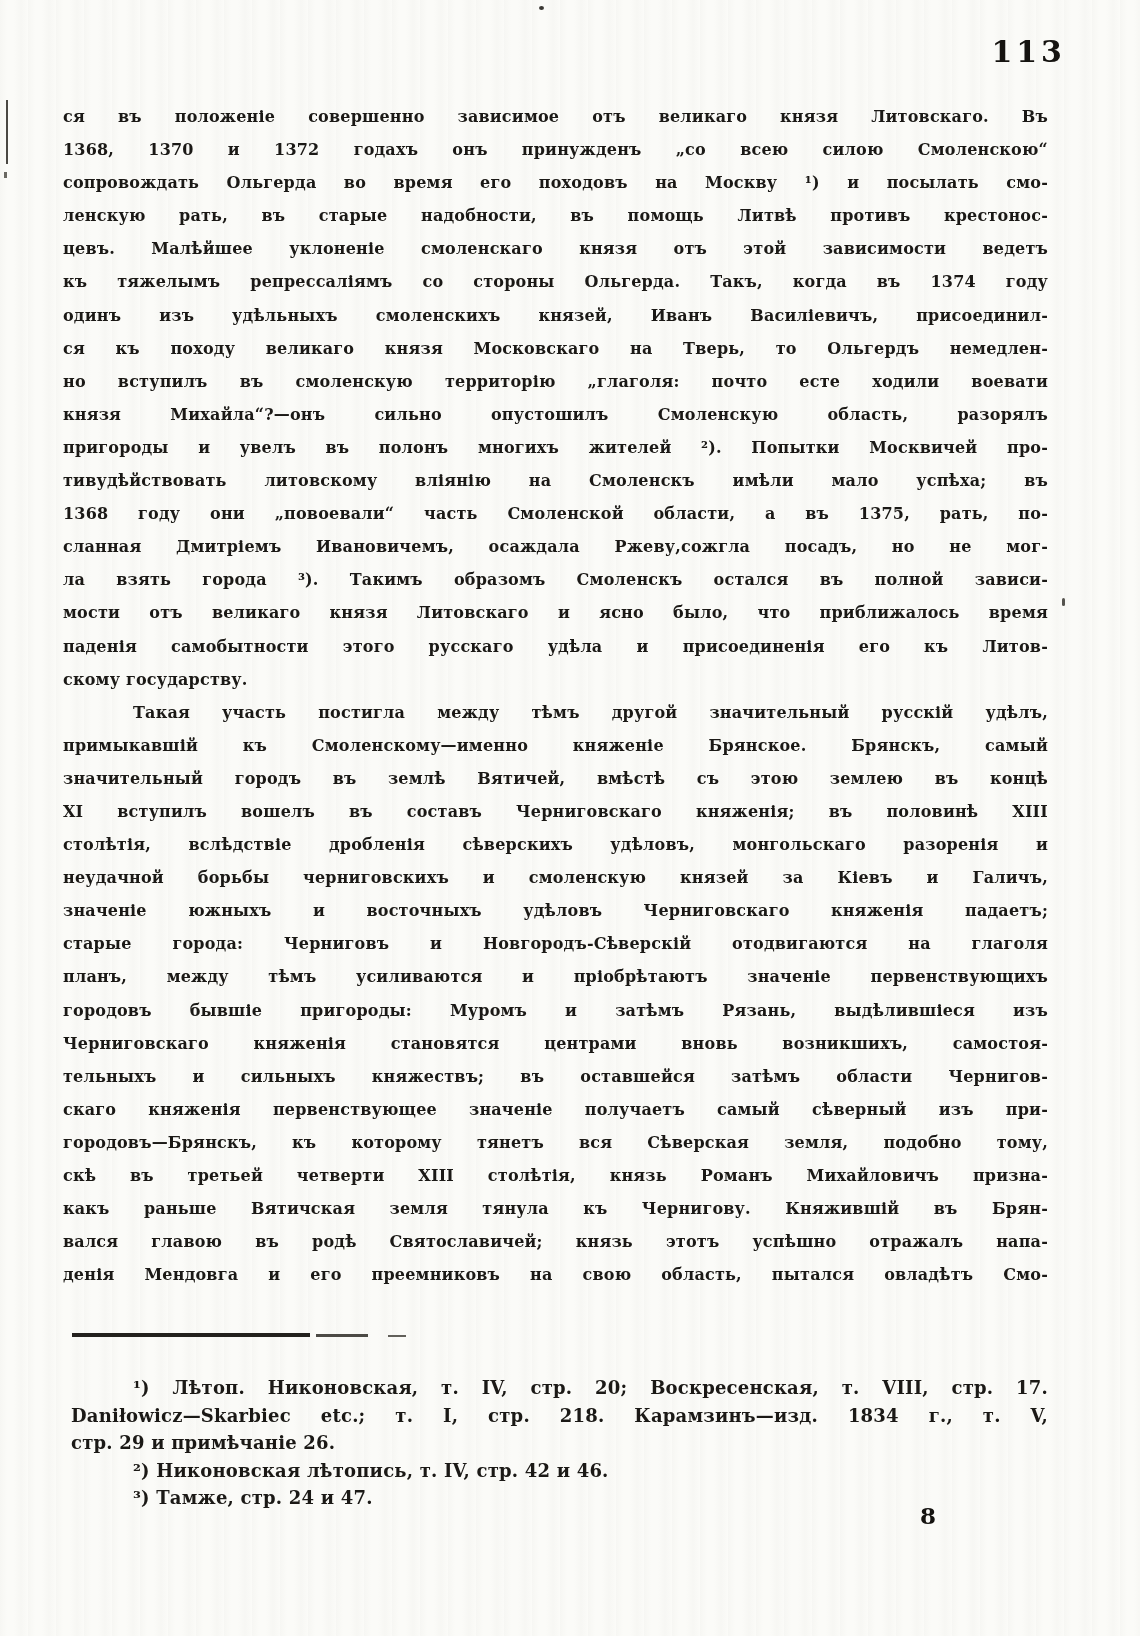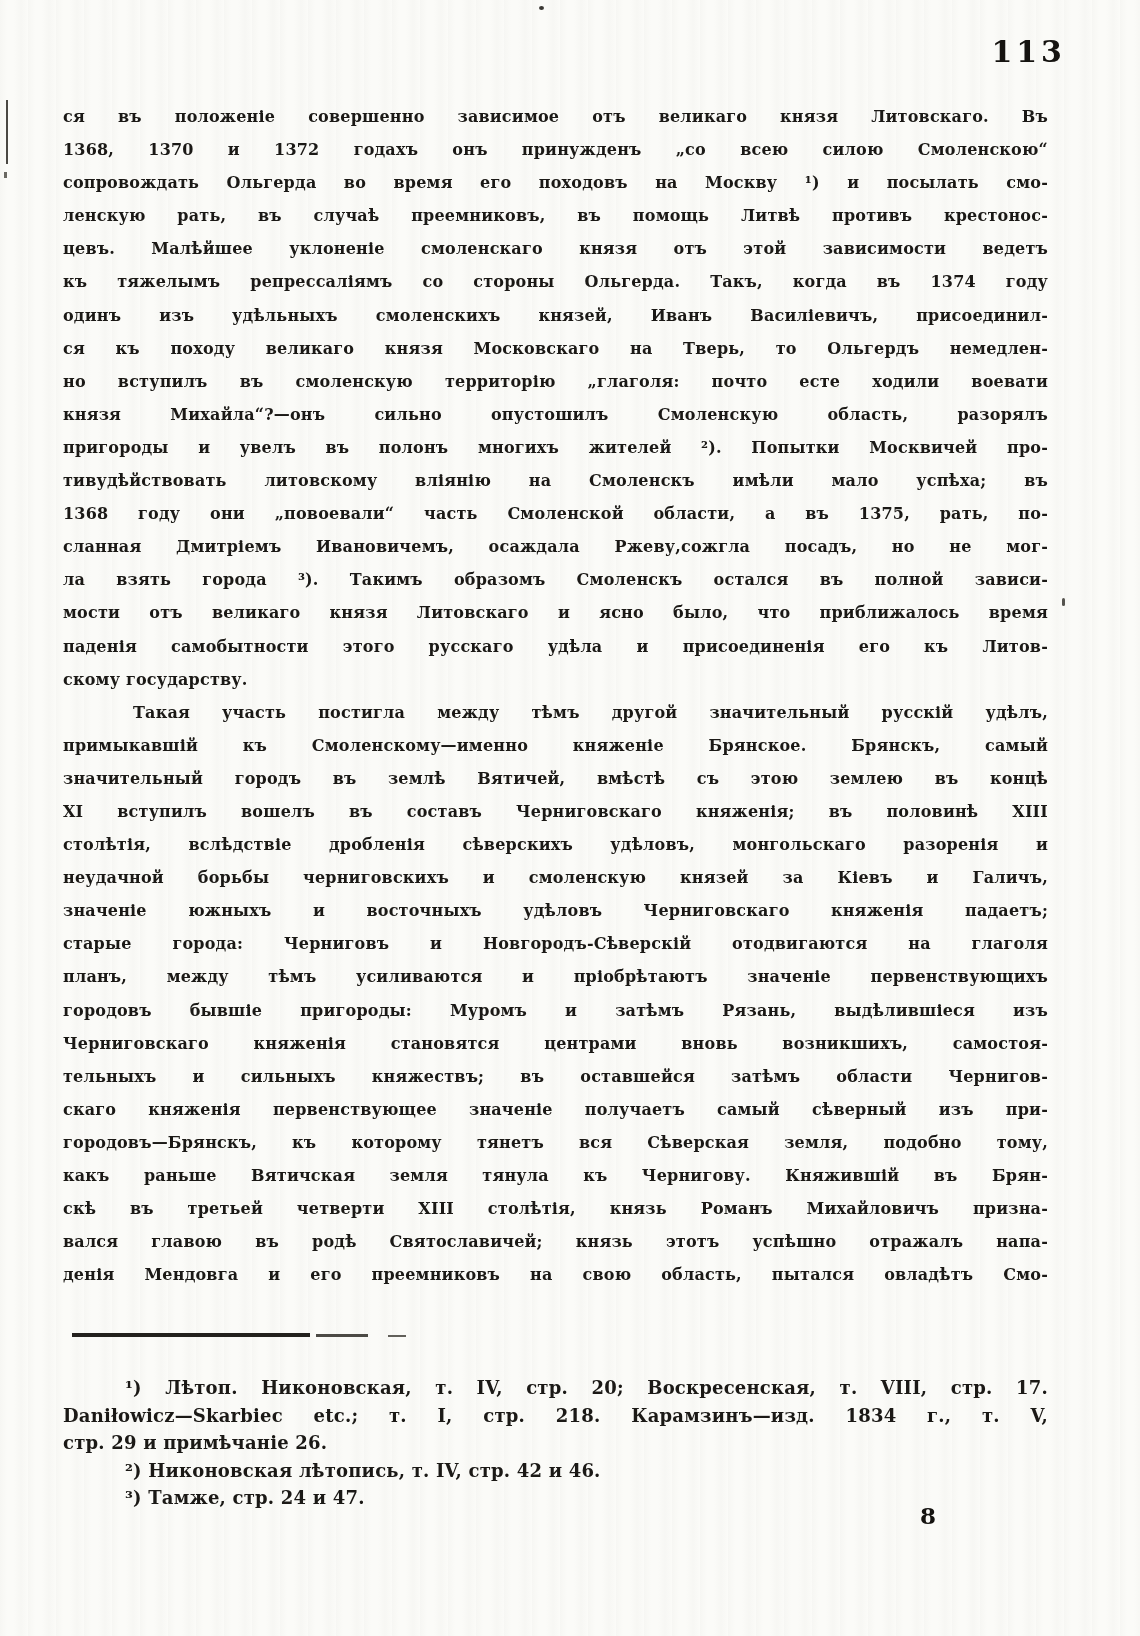--- a/index.html
+++ b/index.html
@@ -129,20 +129,21 @@
   }
   .fline {
     height: 27.5px;
     line-height: 27.5px;
     font-size: 18px;
     font-weight: bold;
     letter-spacing: 0.2px;
     overflow: hidden;
     text-align: left;
     text-align-last: left;
+    margin-left: 8px;
   }
   .fline.f-indent {
     text-indent: 62px;
   }
   .fline.f-stretch {
     text-align: justify;
     text-align-last: justify;
     text-justify: inter-word;
   }
 
@@ -162,21 +163,21 @@
 <div class="margin-line-artifact"></div>
 <div class="margin-speck-1"></div>
 <div class="margin-speck-2"></div>
 
 <div class="page-number">113</div>
 
 <div class="text-block">
   <div class="line">ся въ положеніе совершенно зависимое отъ великаго князя Литовскаго. Въ</div>
   <div class="line">1368, 1370 и 1372 годахъ онъ принужденъ „со всею силою Смоленскою“</div>
   <div class="line">сопровождать Ольгерда во время его походовъ на Москву ¹) и посылать смо-</div>
-  <div class="line">ленскую рать, въ случаѣ преемниковъ, въ помощь Литвѣ противъ крестонос-</div>
+  <div class="line">ленскую рать, въ старые надобности, въ помощь Литвѣ противъ крестонос-</div>
   <div class="line">цевъ. Малѣйшее уклоненіе смоленскаго князя отъ этой зависимости ведетъ</div>
   <div class="line">къ тяжелымъ репрессаліямъ со стороны Ольгерда. Такъ, когда въ 1374 году</div>
   <div class="line">одинъ изъ удѣльныхъ смоленскихъ князей, Иванъ Василіевичъ, присоединил-</div>
   <div class="line">ся къ походу великаго князя Московскаго на Тверь, то Ольгердъ немедлен-</div>
   <div class="line">но вступилъ въ смоленскую территорію „глаголя: почто есте ходили воевати</div>
   <div class="line">князя Михайла“?—онъ сильно опустошилъ Смоленскую область, разорялъ</div>
   <div class="line">пригороды и увелъ въ полонъ многихъ жителей ²). Попытки Москвичей про-</div>
   <div class="line">тивудѣйствовать литовскому вліянію на Смоленскъ имѣли мало успѣха; въ</div>
   <div class="line">1368 году они „повоевали“ часть Смоленской области, а въ 1375, рать, по-</div>
   <div class="line">сланная Дмитріемъ Ивановичемъ, осаждала Ржеву,сожгла посадъ, но не мог-</div>
@@ -191,22 +192,22 @@
   <div class="line">столѣтія, вслѣдствіе дробленія сѣверскихъ удѣловъ, монгольскаго разоренія и</div>
   <div class="line">неудачной борьбы черниговскихъ и смоленскую князей за Кіевъ и Галичъ,</div>
   <div class="line">значеніе южныхъ и восточныхъ удѣловъ Черниговскаго княженія падаетъ;</div>
   <div class="line">старые города: Черниговъ и Новгородъ-Сѣверскій отодвигаются на глаголя</div>
   <div class="line">планъ, между тѣмъ усиливаются и пріобрѣтаютъ значеніе первенствующихъ</div>
   <div class="line">городовъ бывшіе пригороды: Муромъ и затѣмъ Рязань, выдѣлившіеся изъ</div>
   <div class="line">Черниговскаго княженія становятся центрами вновь возникшихъ, самостоя-</div>
   <div class="line">тельныхъ и сильныхъ княжествъ; въ оставшейся затѣмъ области Чернигов-</div>
   <div class="line">скаго княженія первенствующее значеніе получаетъ самый сѣверный изъ при-</div>
   <div class="line">городовъ—Брянскъ, къ которому тянетъ вся Сѣверская земля, подобно тому,</div>
+  <div class="line">скѣ въ третьей четверти XIII столѣтія, князь Романъ Михайловичъ призна-</div>
   <div class="line">какъ раньше Вятичская земля тянула къ Чернигову. Княжившій въ Брян-</div>
-  <div class="line">скѣ въ третьей четверти XIII столѣтія, князь Романъ Михайловичъ призна-</div>
   <div class="line">вался главою въ родѣ Святославичей; князь этотъ успѣшно отражалъ напа-</div>
   <div class="line">денія Мендовга и его преемниковъ на свою область, пытался овладѣтъ Смо-</div>
 </div>
 
 <div class="footnote-rule"></div>
 <div class="footnote-rule-dash-1"></div>
 <div class="footnote-rule-dash-2"></div>
 
 <div class="footnotes">
   <div class="fline f-indent f-stretch">¹) Лѣтоп. Никоновская, т. IV, стр. 20; Воскресенская, т. VIII, стр. 17.</div>

